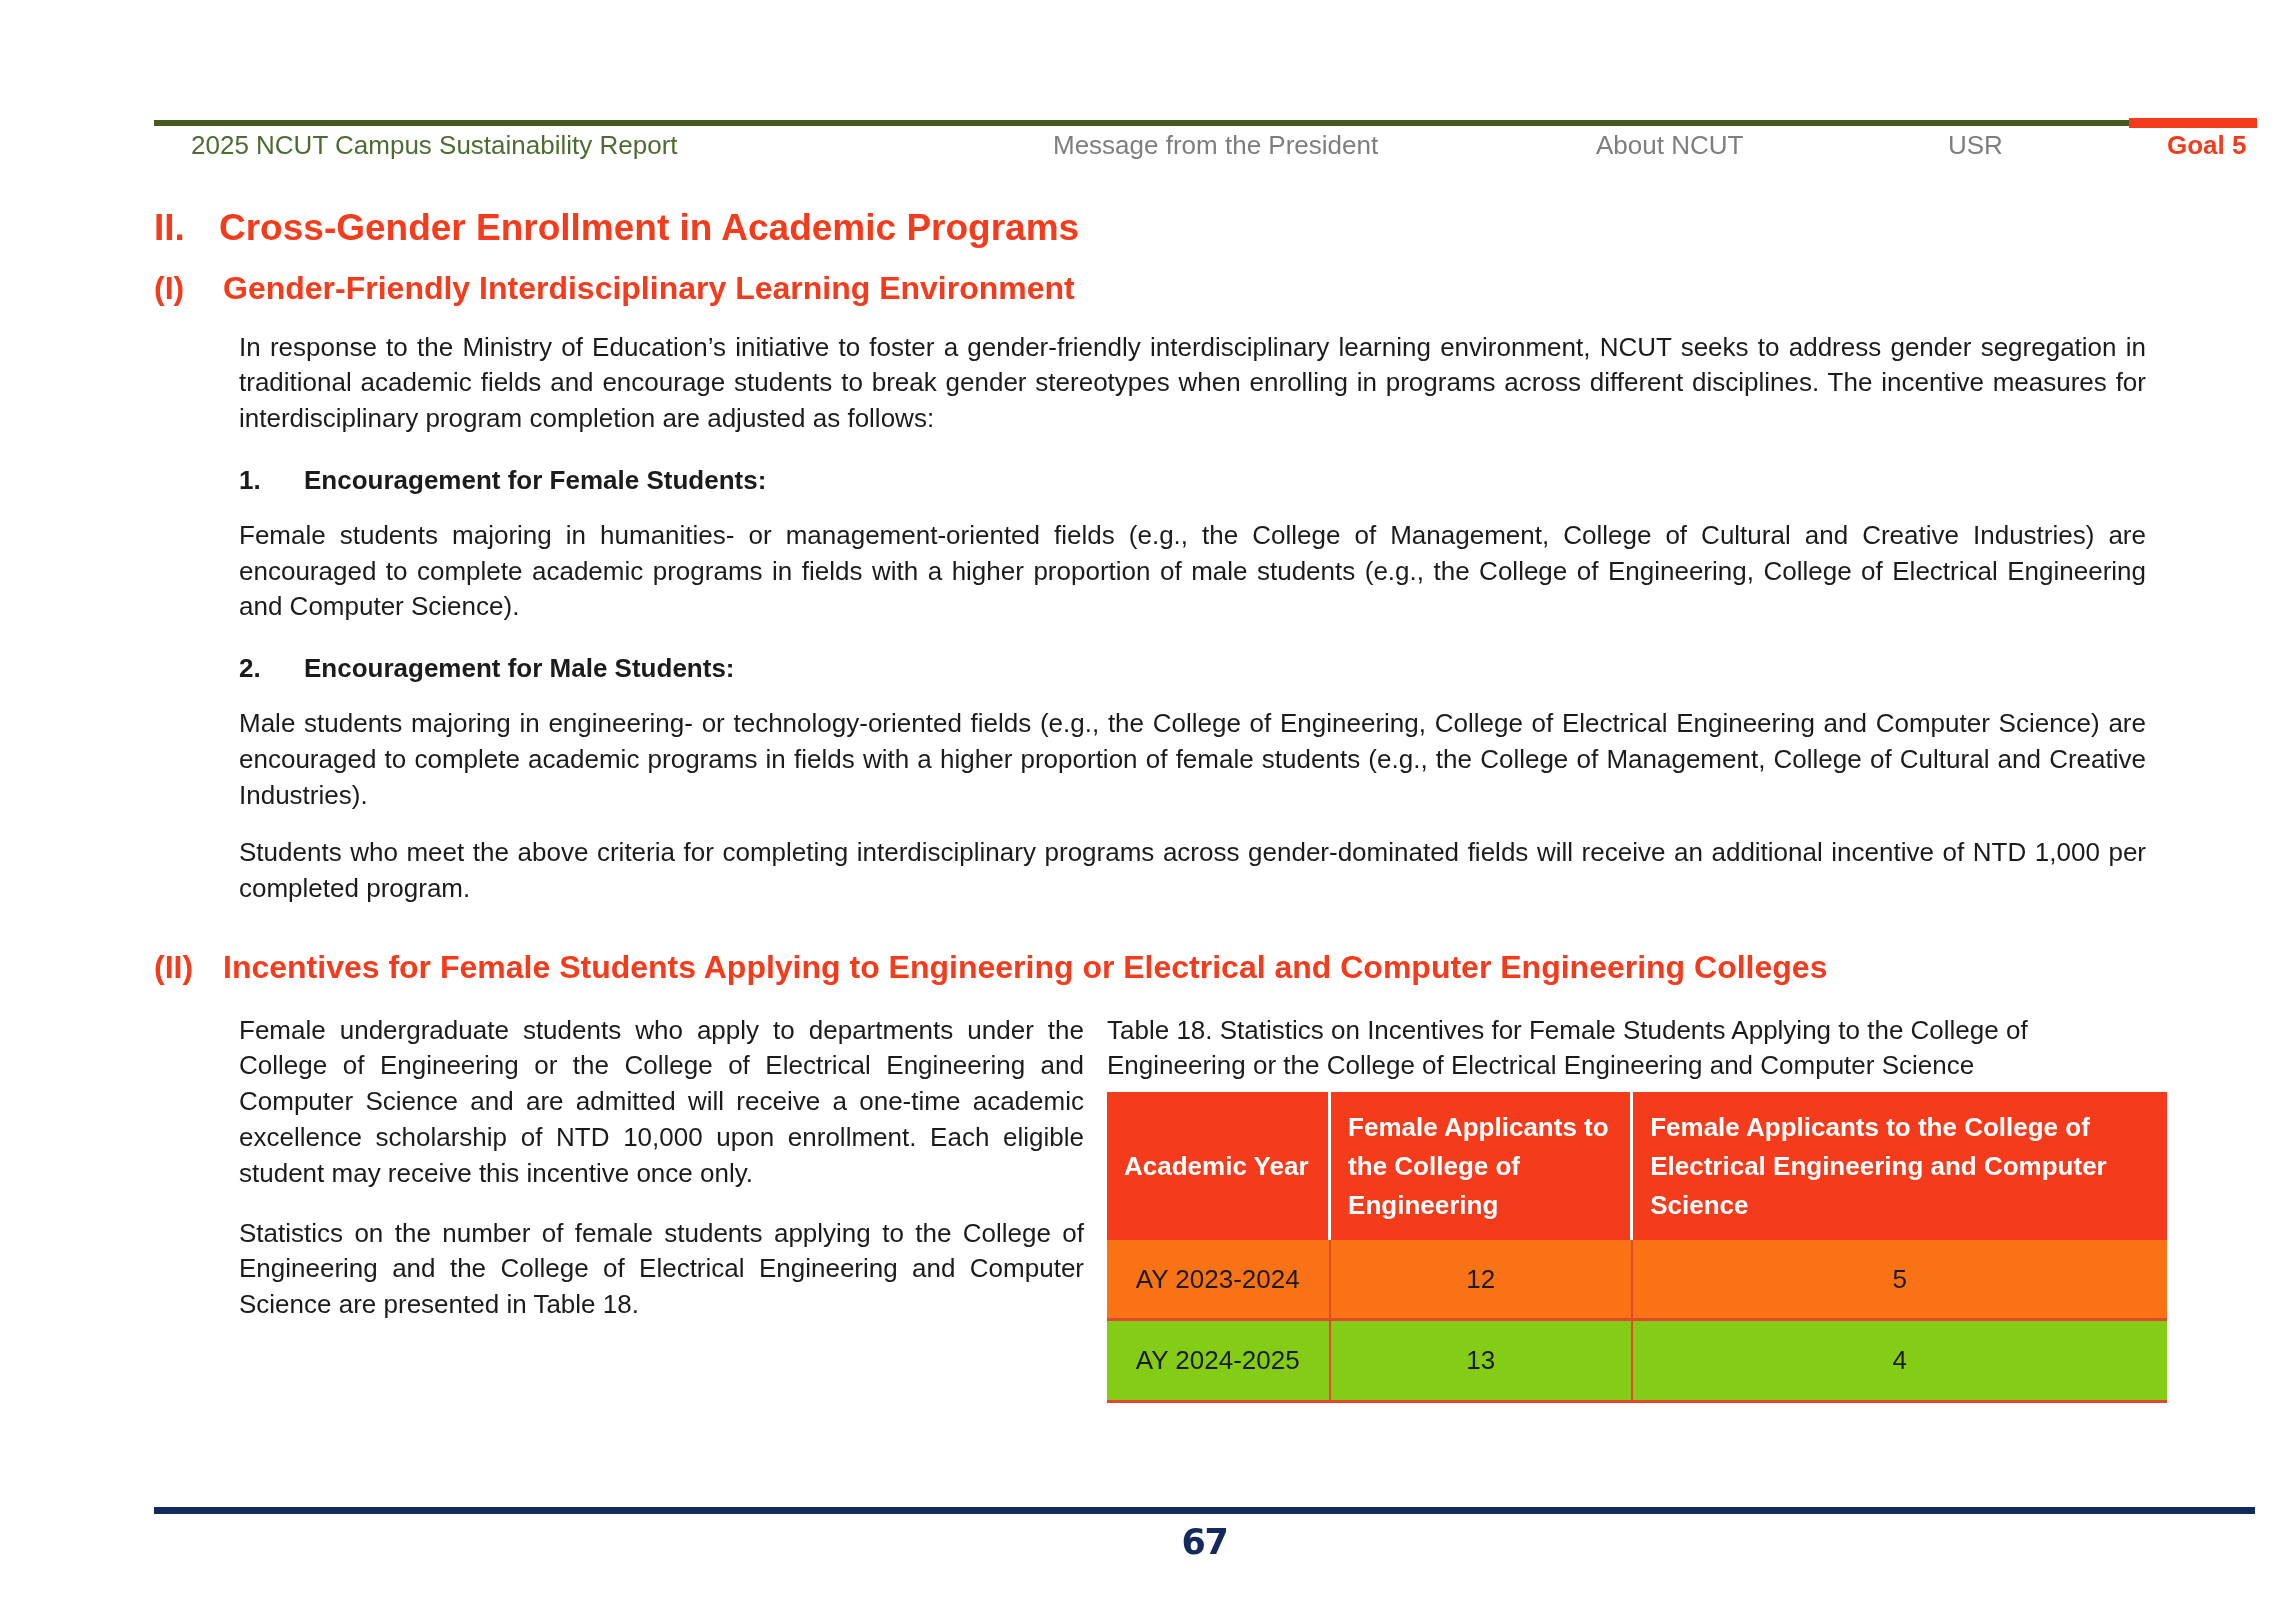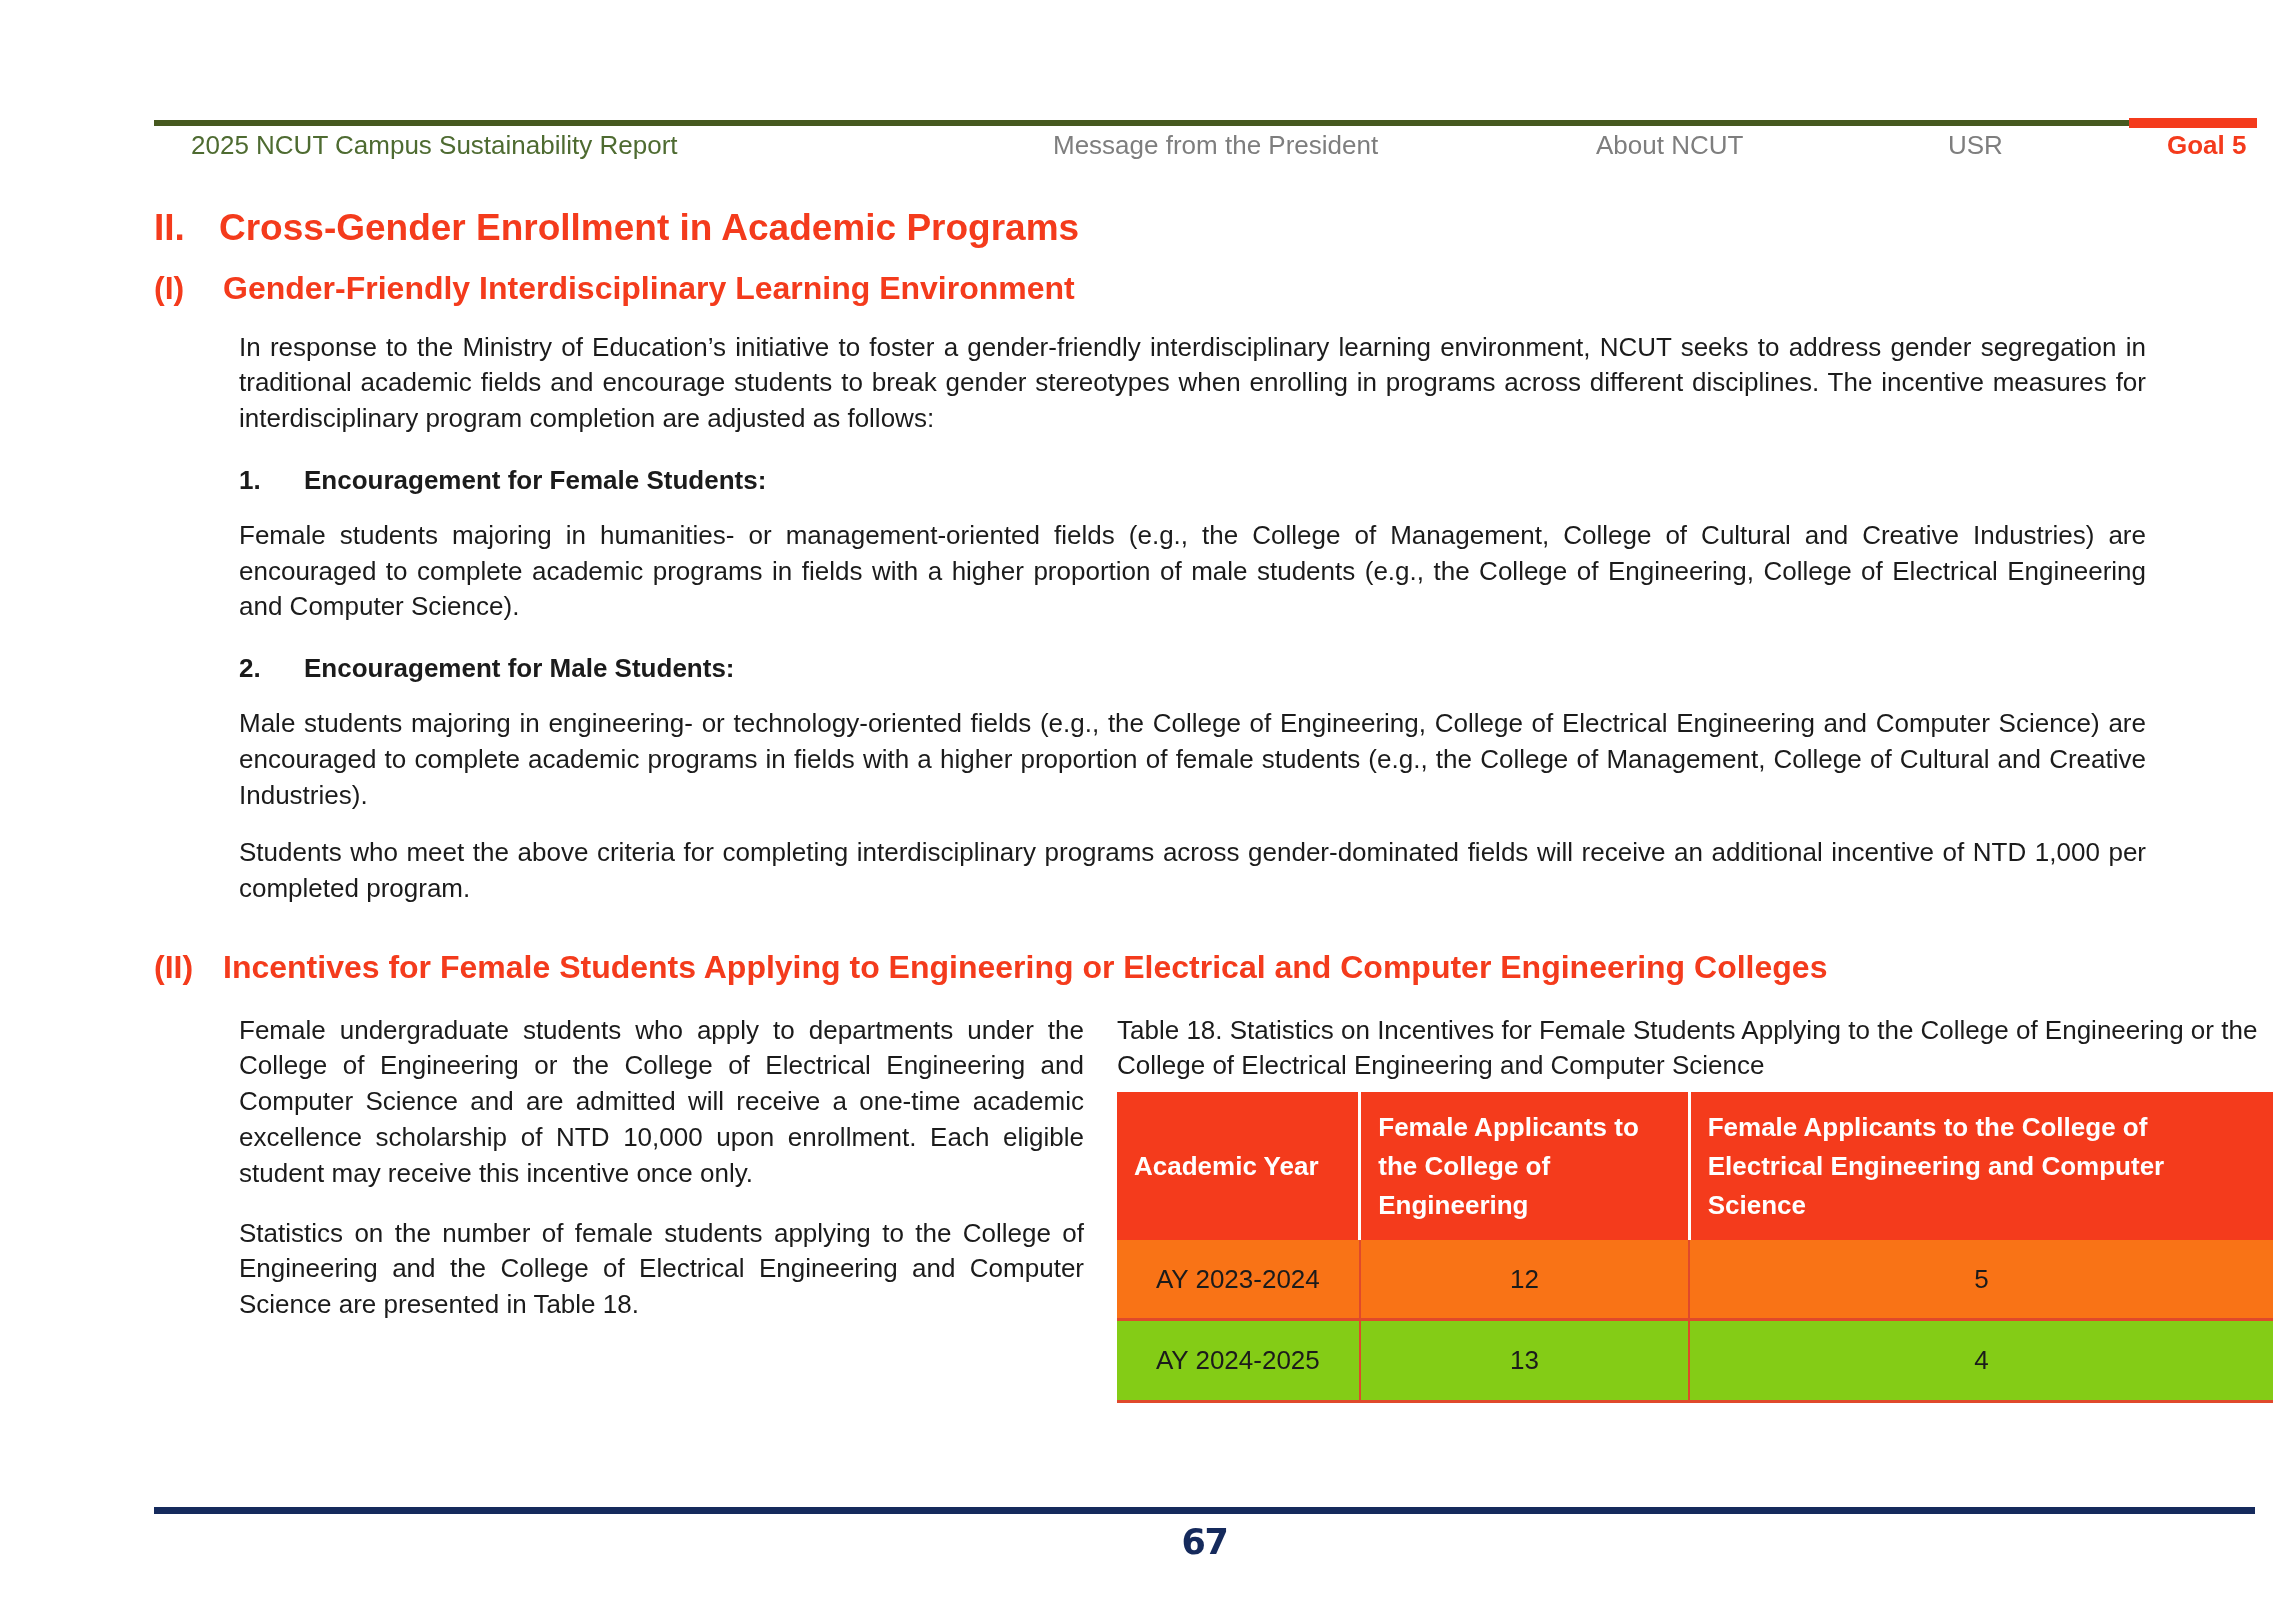--- a/index.html
+++ b/index.html
@@ -44,25 +44,25 @@
     margin-top:22px;
   }
   .item-head{
     display:flex;align-items:baseline;
     font-size:26px;font-weight:bold;
     margin-top:27.5px;
   }
   .item-head .num{width:65px;flex:none;}
   .h2-second{margin-top:41px;}
   
-  .two-col{display:flex;margin-top:26px;gap:10px;}
+  .two-col{display:flex;margin-top:26px;}
   .col-left{width:845px;margin-left:85px;flex:none;}
   .col-left .para{margin-top:0;}
   .col-left .para + .para{margin-top:23.6px;}
-  .col-right{width:1156px;margin-left:23px;flex:none;}
+  .col-right{width:1060px;margin-left:23px;flex:none;}
   .table-caption{font-size:26px;line-height:1.35;text-align:left;}
   table.stats{
     border-collapse:collapse;
     width:100%;
     margin-top:9.2px;
     table-layout:fixed;
   }
   table.stats col.c1{width:21%;}
   table.stats col.c2{width:28.5%;}
   table.stats col.c3{width:50.5%;}

